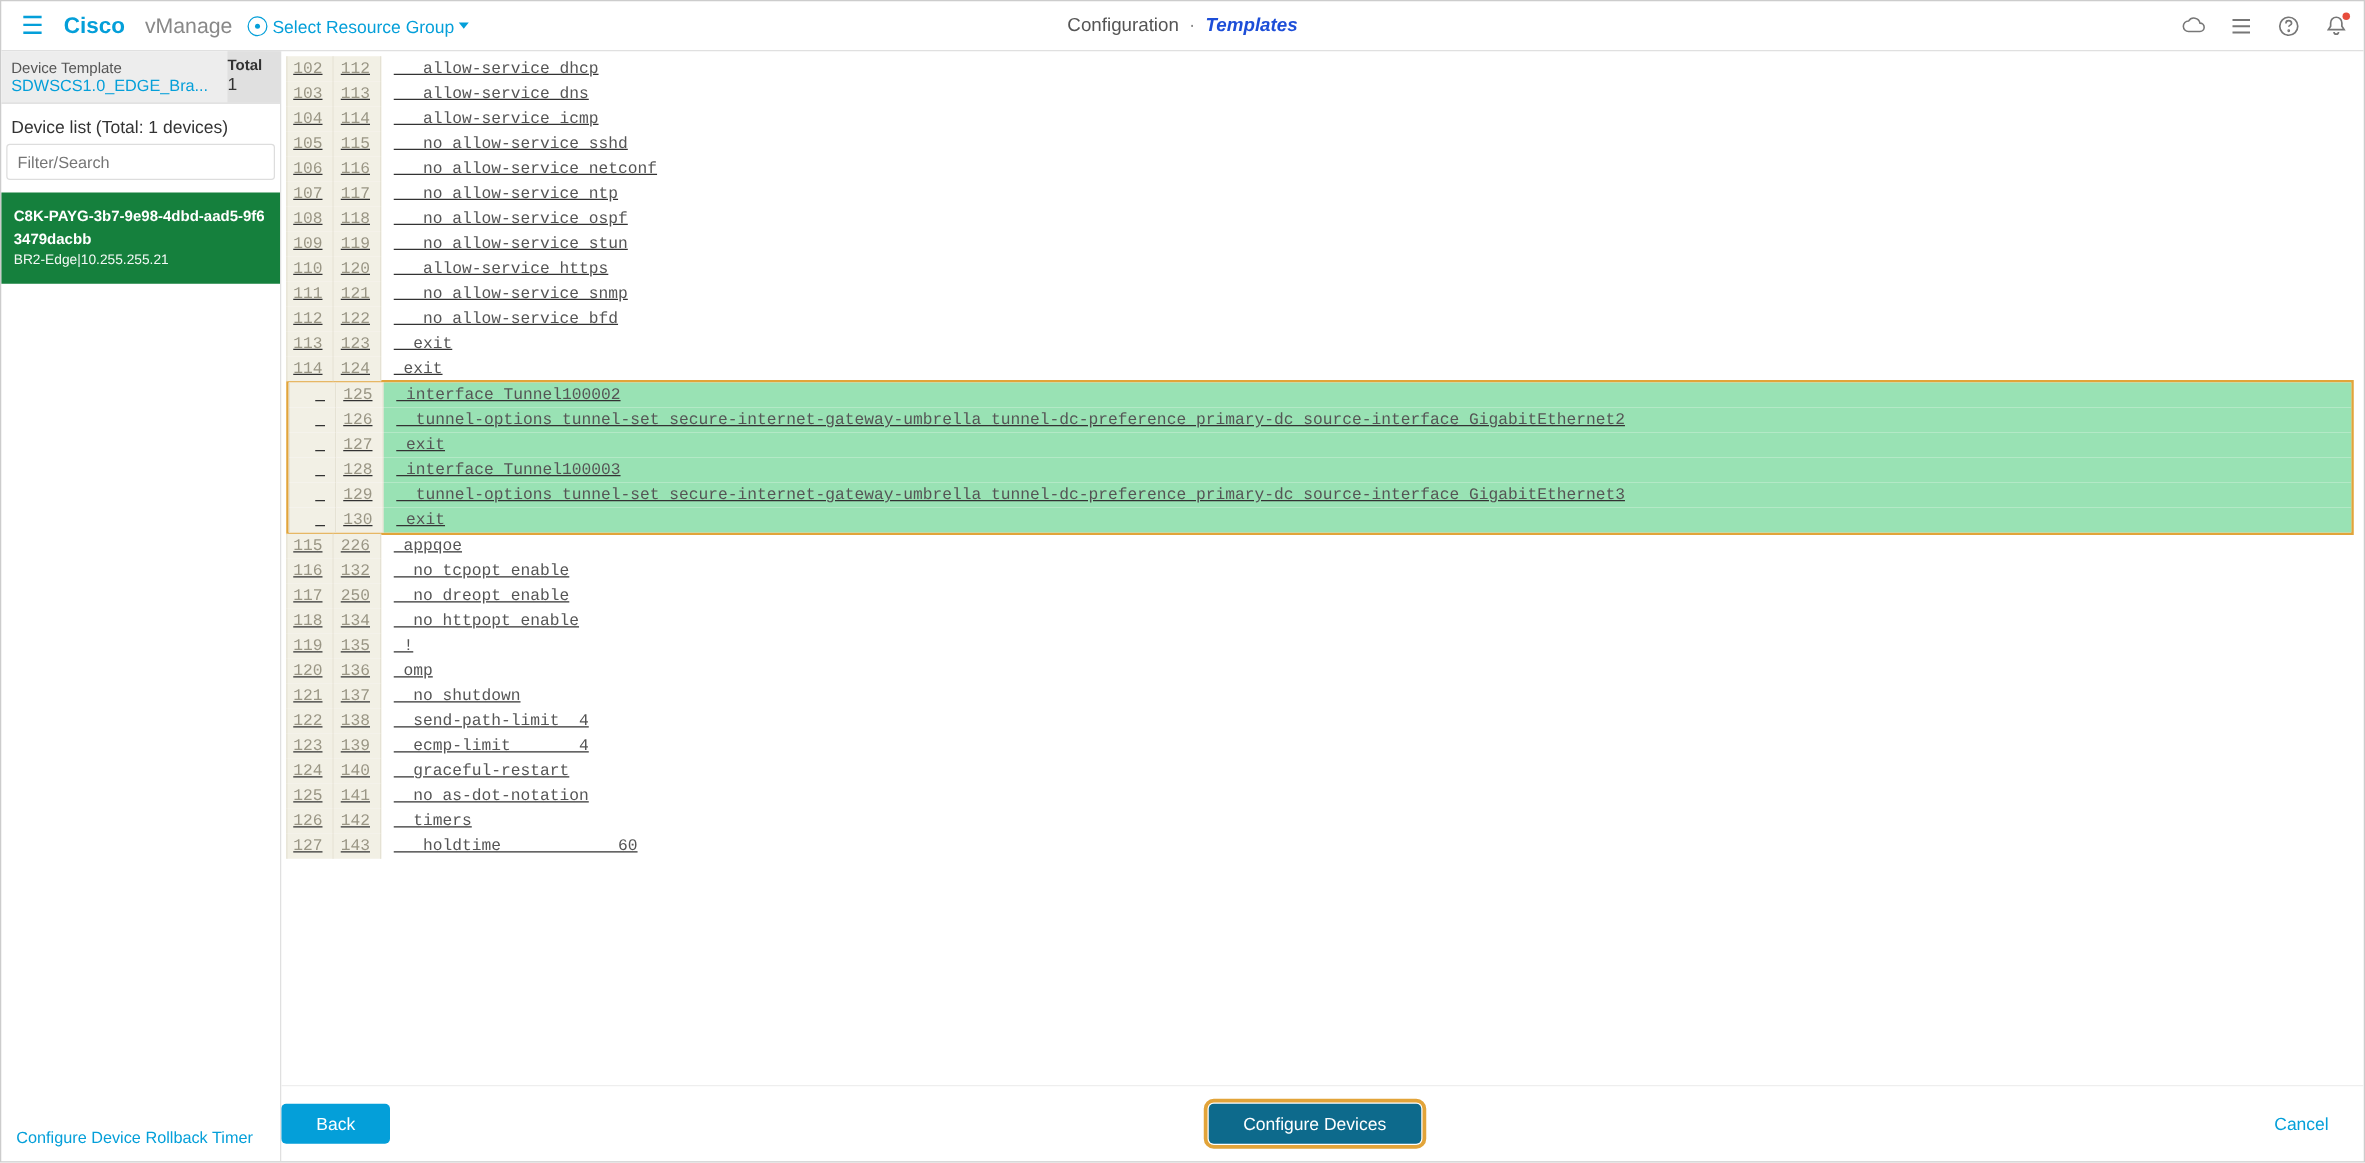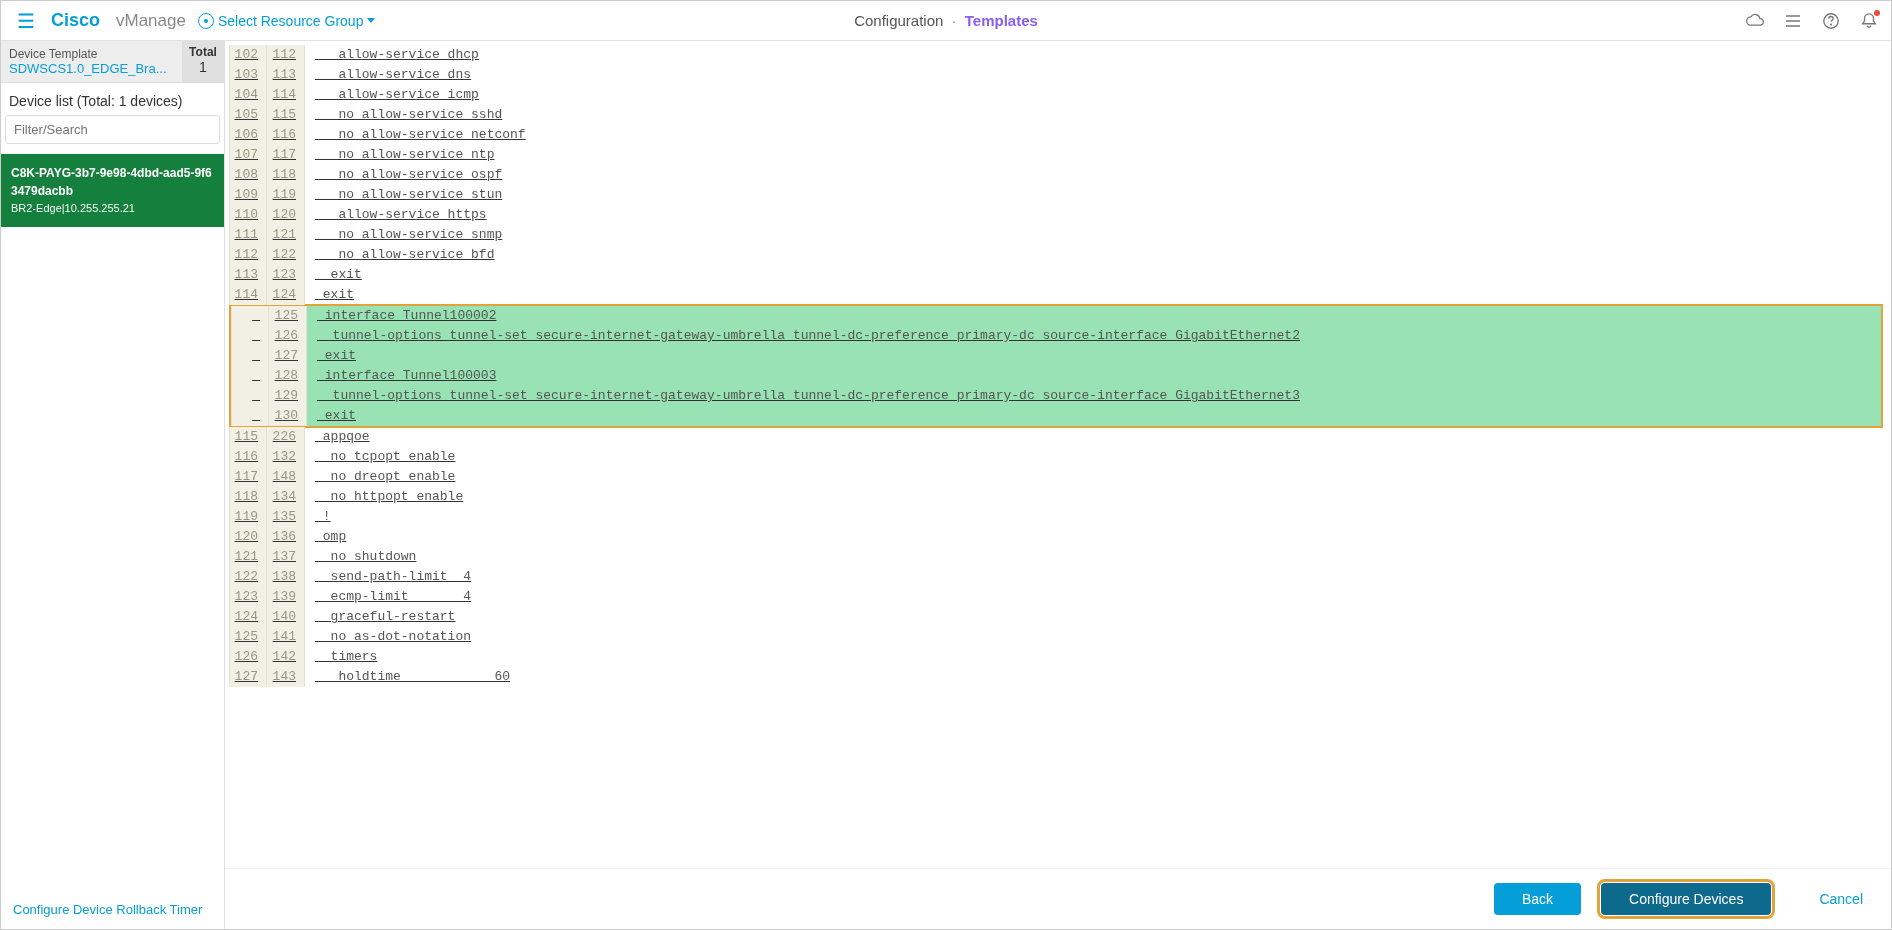--- a/index.html
+++ b/index.html
@@ -77,21 +77,21 @@
   }
   .breadcrumb-center {
     position: absolute;
     left: 50%;
     transform: translateX(-50%);
     font-size: 15px;
     color: #555;
   }
   .breadcrumb-center .bc-parent { color: #555; }
   .breadcrumb-center .bc-sep { color: #888; padding: 0 4px; }
-  .breadcrumb-center .bc-current { color: #8b5cf6; font-weight: 600; }
+  .breadcrumb-center .bc-current { color: #1d4ed8; font-weight: 600; font-style: italic; }
   .topbar-right {
     margin-left: auto;
     display: flex;
     align-items: center;
     gap: 18px;
     color: #888;
   }
   .icon-btn {
     width: 20px; height: 20px;
     display: inline-flex;
@@ -141,21 +141,20 @@
     font-size: 13px;
     white-space: nowrap;
     overflow: hidden;
     text-overflow: ellipsis;
     max-width: 160px;
     cursor: pointer;
   }
   .dev-template-right {
     background: #e0e0e0;
     width: 42px;
-    text-align: center;
     padding: 4px 0;
   }
   .dev-template-right .t-total-label {
     font-size: 12px;
     color: #333;
     font-weight: 600;
   }
   .dev-template-right .t-total-val {
     font-size: 14px;
   }
@@ -245,21 +244,21 @@
   .added-block {
     border: 2px solid #e2a43a;
     margin: -1px 0;
   }
   .added-block .ln { background: #f2f0e5; }
 
   
   .footer {
     display: flex;
     align-items: center;
-    justify-content: flex-end;
+    justify-content: space-between;
     gap: 20px;
     padding: 14px 0;
     border-top: 1px solid #eee;
   }
   .btn {
     padding: 8px 28px;
     border-radius: 4px;
     font-size: 14px;
     cursor: pointer;
     border: none;
@@ -461,21 +460,21 @@
           <div class="ln">226</div>
           <div class="code"> appqoe</div>
         </div>
         <div class="diff-line">
           <div class="ln first">116</div>
           <div class="ln">132</div>
           <div class="code">  no tcpopt enable</div>
         </div>
         <div class="diff-line">
           <div class="ln first">117</div>
-          <div class="ln">148</div>
+          <div class="ln">250</div>
           <div class="code">  no dreopt enable</div>
         </div>
         <div class="diff-line">
           <div class="ln first">118</div>
           <div class="ln">134</div>
           <div class="code">  no httpopt enable</div>
         </div>
         <div class="diff-line">
           <div class="ln first">119</div>
           <div class="ln">135</div>

